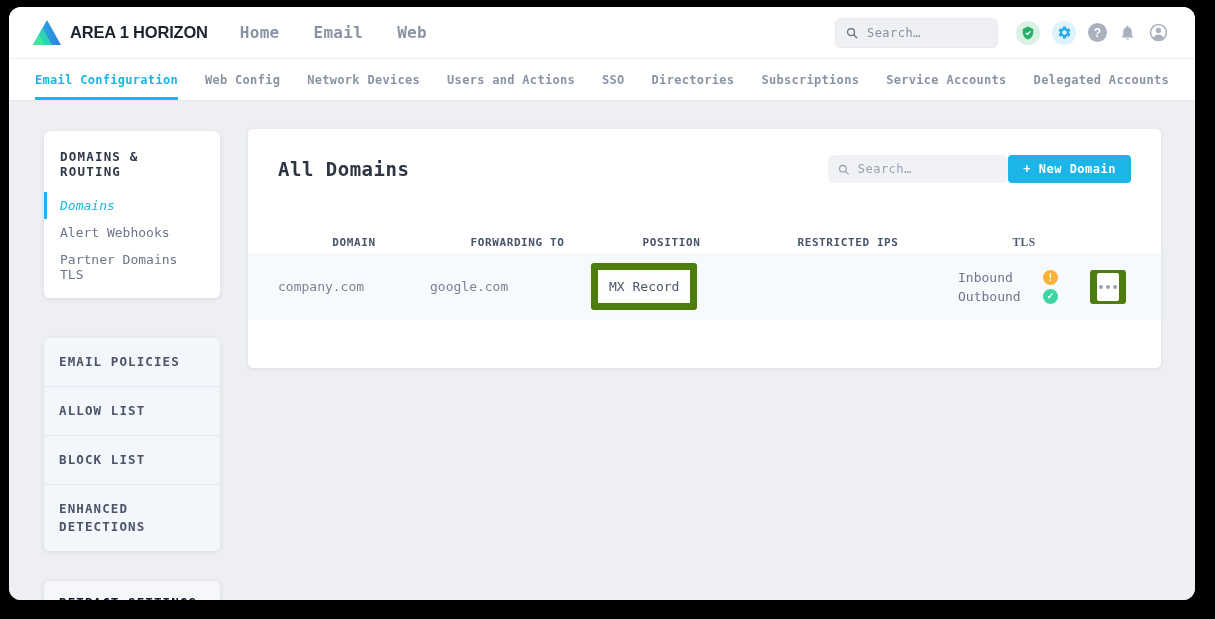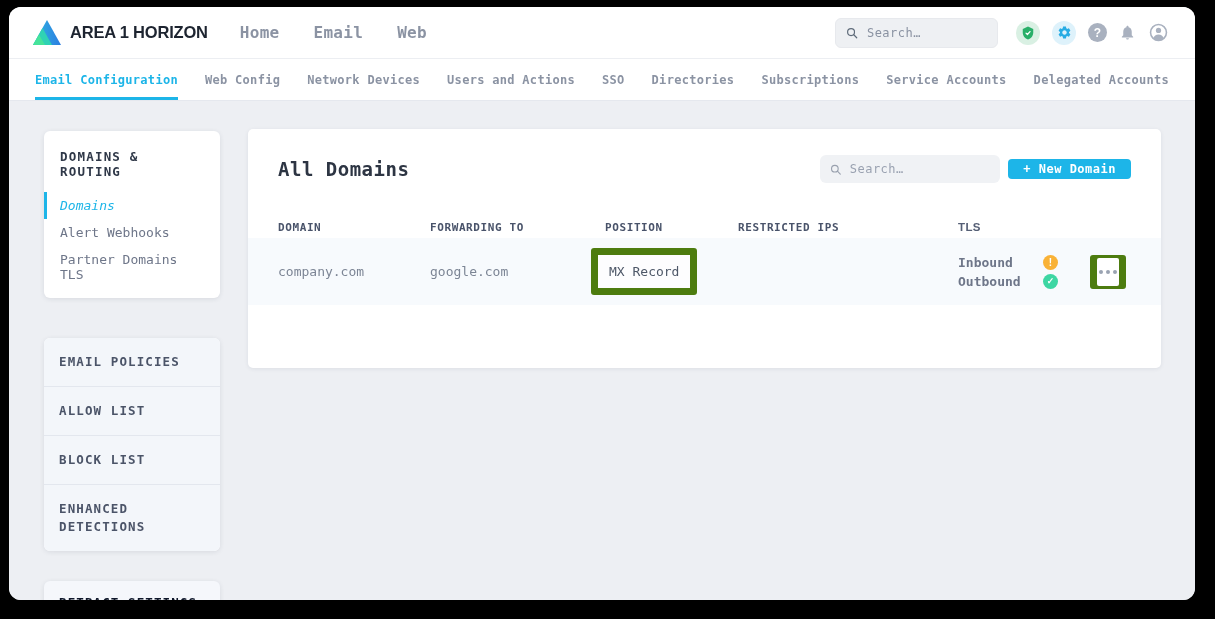--- a/index.html
+++ b/index.html
@@ -54,35 +54,35 @@
 
   .panel { position:absolute; left:239px; top:27px; width:913px; height:239px; background:#fff;
            border-radius:5px; box-shadow:0 1px 4px rgba(25,35,60,.08); }
   .panel-header { display:flex; align-items:center; padding:26px 30px 0; }
   .panel-title { font-size:19px; font-weight:bold; color:#2d3543; letter-spacing:0.5px; flex:1; }
   .panel-search { display:flex; align-items:center; gap:8px; background:#f0f2f5; border-radius:6px;
                   height:28px; width:180px; padding:0 10px; color:#99a1ae; }
   .panel-search input { border:0; background:transparent; outline:none; width:100%;
                         font:12px "DejaVu Sans Mono", monospace; color:#4c5566; letter-spacing:0.5px; }
   .panel-search input::placeholder { color:#9aa2b1; }
-  .btn-new { margin-left:8px; background:#1db5e8; color:#fff; border:0; border-radius:4px; height:20px;
+  .btn-new { margin-left:0; background:#1db5e8; color:#fff; border:0; border-radius:4px; height:28px;
              padding:0 15px; font:bold 12px "DejaVu Sans Mono", monospace; letter-spacing:0.5px; cursor:pointer; }
 
   .tgrid { display:grid; grid-template-columns:152px 175px 133px 220px 132px 1fr; align-items:center; padding:0 30px; }
-  .thead { margin-top:33px; height:22px; }
+  .thead { margin-top:48px; height:22px;text-align:center; }
   .th { font-size:11px; font-weight:bold; color:#49536a; letter-spacing:0.6px; }
-  .th.tls { font-family:Liberation Sans, sans-serif; font-size:11.5px; letter-spacing:0.4px; color:#555f75; }
+  .th.tls { font-family:Liberation Serif, serif; font-size:11.5px; letter-spacing:0.4px; color:#555f75; }
   .trow { height:67px; background:#f7fafd; }
   .td { font-size:13px; color:#7c8595; }
 
   .annotate { border:7px solid #4d7c0f; border-radius:3px; background:#fdfdfe; }
   .pos-box { display:inline-block; margin-left:-14px; padding:9px 11px; color:#4e5868; }
 
   .tls-cell { display:flex; flex-direction:column; gap:4px; }
-  .tls-line { display:flex; align-items:center;font-weight:bold; }
+  .tls-line { display:flex; align-items:center; }
   .tls-label { width:85px; font-size:13px; color:#6e7689; }
   .dot-status { width:15px; height:15px; border-radius:50%; color:#fff; display:flex;
                 align-items:center; justify-content:center; }
   .dot-status.warn { background:#f9b237; }
   .dot-status.warn::after { content:"!"; font:bold 10px "Liberation Sans", sans-serif; }
   .dot-status.ok { background:#3dd6a3; }
   .dot-status.ok::after { content:"✓"; font:bold 9px "Liberation Sans", sans-serif; }
 
   .actions-cell { display:flex; justify-content:flex-start; }
   .more-wrap { padding:0; width:36px; height:34px; display:flex; align-items:center; justify-content:center; }

